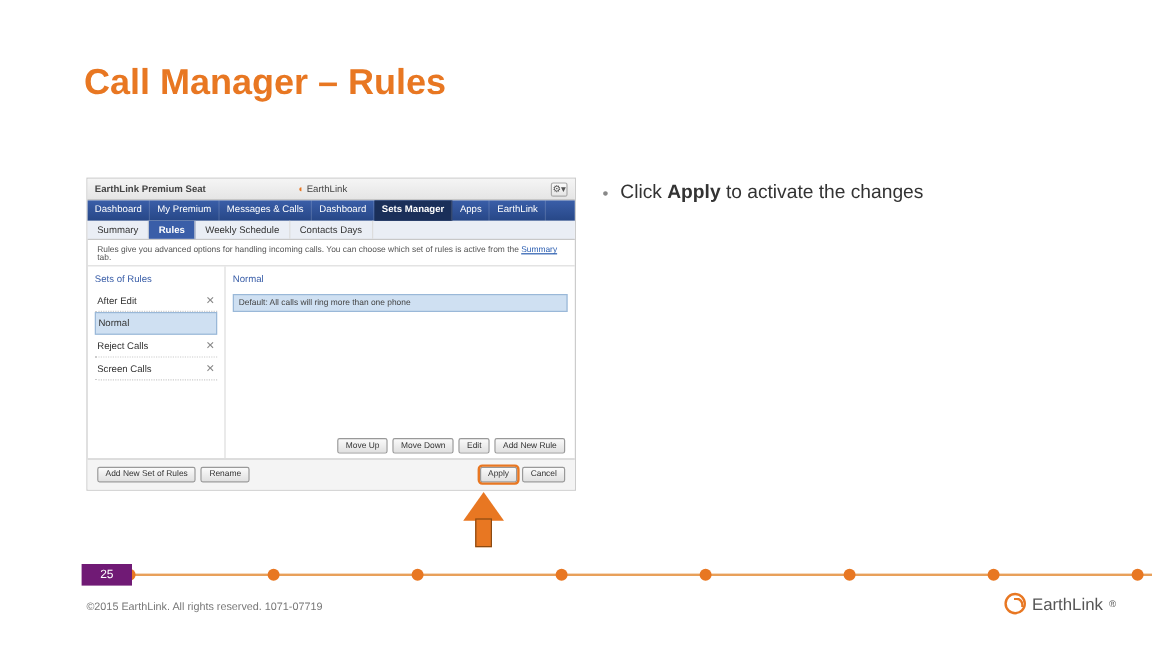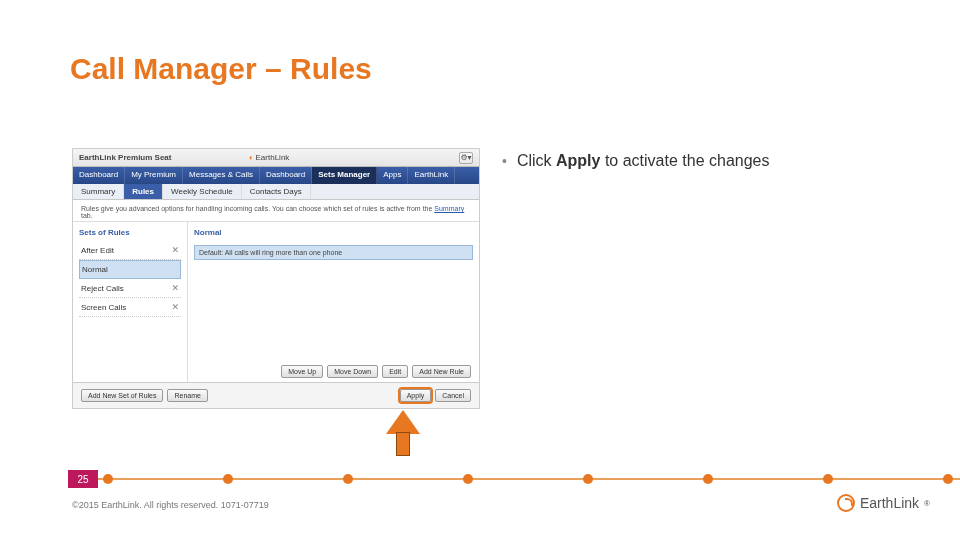--- a/index.html
+++ b/index.html
@@ -21,42 +21,42 @@
   .shot-nav { display: flex; background: linear-gradient(#3a5ea8,#274787); color: #fff; height: 17px; }
   .shot-nav div { padding: 3px 6px; border-right: 1px solid rgba(255,255,255,0.15); white-space: nowrap; text-align: right; }
   .shot-nav .active { background: #1a2f59; font-weight:700;}
   .shot-subnav { display: flex; background: #eaeef5; height: 16px; border-bottom:1px solid #c8c8c8; }
   .shot-subnav div { padding: 3px 8px; color:#333; border-right:1px solid #ddd;}
   .shot-subnav .active { background:#3a5ea8; color:#fff; font-weight:700;text-align:center;}
   .shot-desc { padding: 5px 8px 2px; color:#555; font-size:7px; border-bottom:1px solid #ddd;}
   .shot-desc a { color:#2a5db0; text-decoration:underline;}
   .shot-body { display:flex; height:160px; }
   .sets-col { width: 115px; border-right:1px solid #ddd; padding:4px 6px;}
-  .sec-head { color:#3a5ea8; font-weight:700; font-size:8px; padding: 2px 0 4px;}
+  .sec-head { color:#3a5ea8; font-weight:400; font-size:8px; padding: 2px 0 4px;}
   .rule-item { display:flex; align-items:center; justify-content:space-between; padding:4px 2px; border-bottom:1px dotted #ccc; font-size:8px; color:#333;}
   .rule-item.selected{background:#cfe0f2; border:1px solid #9ab8d8;}
   .x-ic{color:#888; font-size:9px;}
   .rules-col { flex:1; padding:4px 6px; position:relative;}
   .rule-default{background:#cfe0f2; border:1px solid #9ab8d8; padding:3px 4px; font-size:7px; color:#444; margin-top:4px;}
   .list-buttons{position:absolute; bottom:4px; right:8px; display:flex; gap:4px;}
   .list-buttons div,.bottom-buttons div{border:1px solid #999; background:linear-gradient(#fafafa,#e0e0e0); border-radius:2px; padding:2px 6px; font-size:7px; color:#333;}
   .shot-bottom{display:flex; justify-content:space-between; padding:6px 8px; border-top:1px solid #ccc; background:#f4f4f4;}
   .bottom-buttons{display:flex; gap:4px;}
   .highlight-apply{outline:2px solid #e87722;}
 
   
   .arrow { position:absolute; top:410px; left:386px; width:34px; height:46px; }
   .arrow-stem{position:absolute; bottom:0; left:10px; width:14px; height:24px; background:#e87722; border:1.5px solid #8a4a12;}
   .arrow-head{position:absolute; top:0; left:0; width:0; height:0; border-left:17px solid transparent; border-right:17px solid transparent; border-bottom:24px solid #e87722;}
   .arrow-head:before{content:""; position:absolute; top:1px; left:-17px; width:0;height:0; border-left:17px solid transparent; border-right:17px solid transparent; border-bottom:24px solid transparent;}
 
   
   .timeline{position:absolute; left:70px; right:0; top:478px; height:2px; background:#e8a05a;}
   .timeline .dot{position:absolute; top:-4px; width:10px; height:10px; background:#e87722; border-radius:50%;}
-  .page-num{position:absolute; top:470px; left:68px; width:30px; height:18px; background:#be185d; color:#fff; font-size:10px; display:flex; align-items:center; justify-content:center; z-index:2;}
+  .page-num{position:absolute; top:470px; left:68px; width:42px; height:18px; background:#701a75; color:#fff; font-size:10px; display:flex; align-items:center; justify-content:center; z-index:2;}
 
   .copyright{position:absolute; top:500px; left:72px; font-size:9px; color:#777;}
   .footer-logo{position:absolute; top:494px; right:30px; display:flex; align-items:center; gap:5px; color:#555; font-size:14px;}
   .footer-logo .mark{width:18px;height:18px;border:2px solid #e87722;border-radius:50%;position:relative;}
   .footer-logo .mark:after{content:"";position:absolute;top:2px;left:6px;width:6px;height:6px;border:2px solid #e87722;border-left:none;border-bottom:none;border-radius:0 6px 0 0;}
   .reg{font-size:8px; vertical-align:super;}
 </style>
 </head>
 <body>
 

